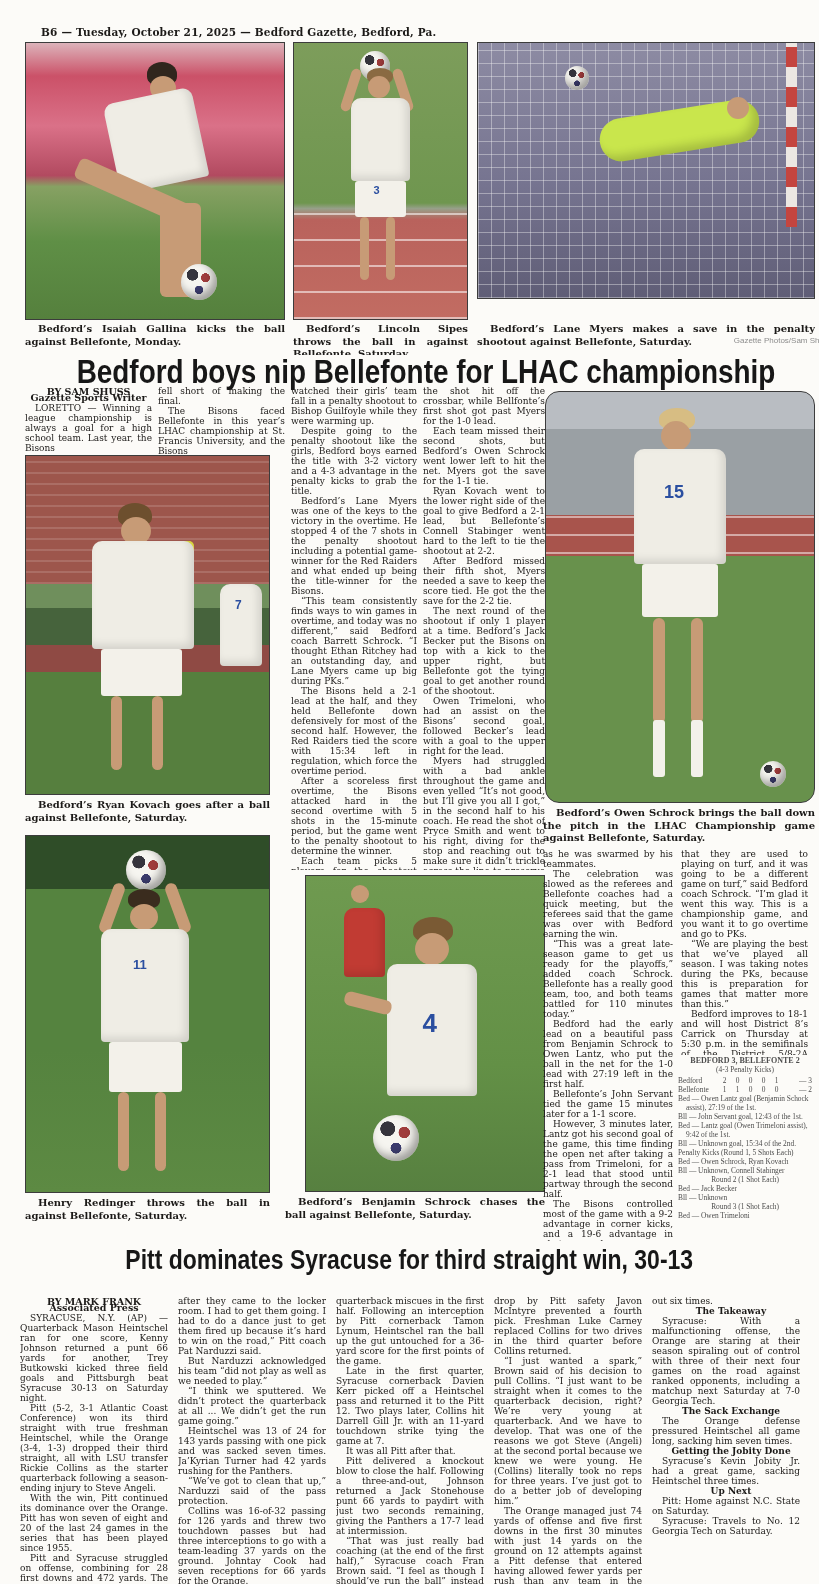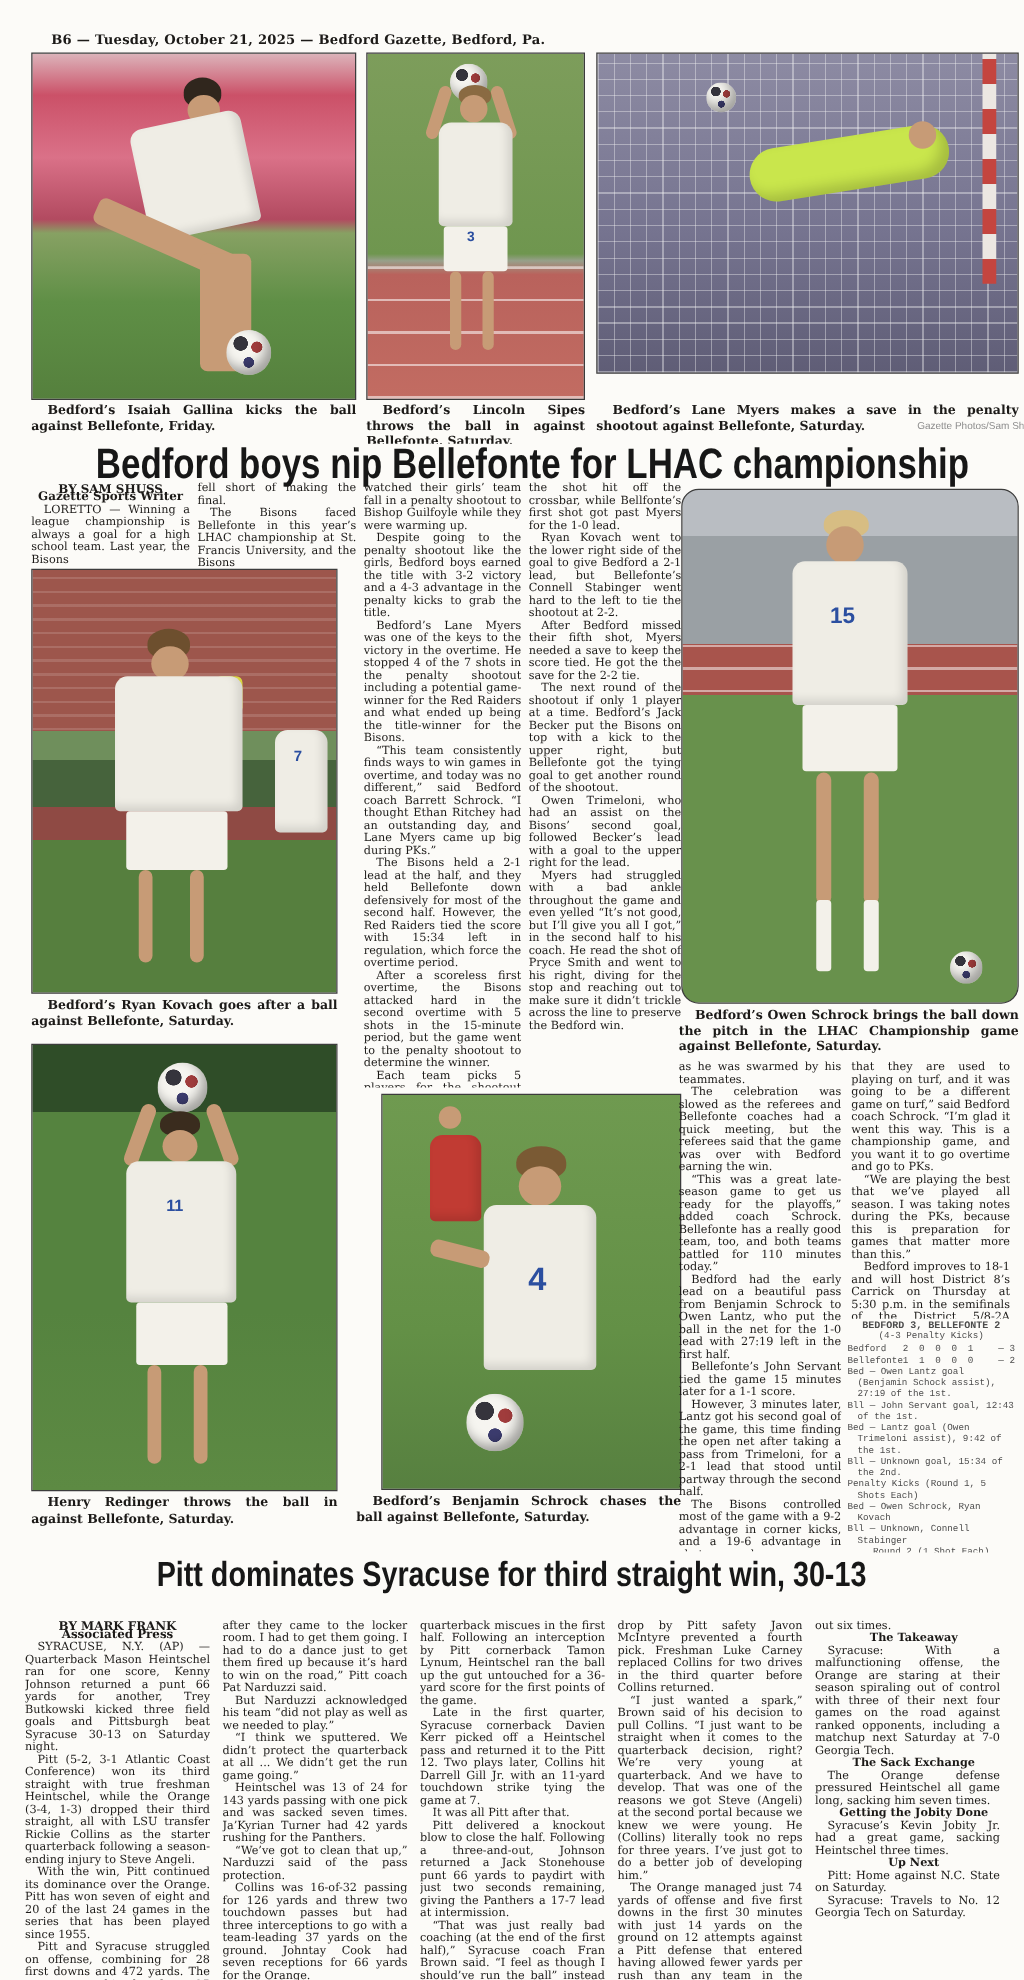--- a/index.html
+++ b/index.html
@@ -145,21 +145,21 @@
   #ph-oschrock .limb.g1{left:40%;top:55%;width:12px;height:26%;}
   #ph-oschrock .limb.g2{left:54%;top:55%;width:12px;height:26%;}
   #ph-oschrock .sock.s1{left:40%;top:80%;width:12px;height:14%;}
   #ph-oschrock .sock.s2{left:54%;top:80%;width:12px;height:14%;}
   #ph-oschrock .jnum{left:44%;top:22%;font-size:18px;}
   #ph-oschrock .ball{left:80%;top:90%;width:26px;height:26px;}
 
   
   .boxscore{
     position:absolute;left:678px;top:1056px;width:134px;height:186px;overflow:hidden;
-    font-family:Liberation Mono, monospace;font-size:7.4px;line-height:9px;color:#4c4c4c;
+    font-family:Liberation Serif, serif;font-size:7.4px;line-height:9px;color:#4c4c4c;
   }
   .boxscore .bs-title{text-align:center;font-weight:bold;font-size:8px;}
   .boxscore .bs-sub{text-align:center;margin-bottom:2px;}
   .bs-row{display:flex;align-items:baseline;}
   .bs-row .team{width:40px;}
   .bs-row .pd{width:13px;text-align:center;}
   .bs-row .tot{flex:1;text-align:right;}
   .bs-line{margin:0;padding-left:8px;text-indent:-8px;}
   .bs-line.center{text-align:center;padding-left:0;text-indent:0;}
 </style>
@@ -189,21 +189,21 @@
   <span class="jnum">3</span>
 </div>
 <div class="photo" id="ph-myers">
   <div class="post"></div>
   <div class="ball"></div>
   <div class="keeper"></div>
   <div class="headc"></div>
 </div>
 <div class="credit" style="left:494px;top:301px;width:338px;margin-top:35px;">Gazette Photos/Sam Shuss</div>
 
-<div class="caption" style="left:25px;top:323px;width:260px;height:32px;">Bedford’s Isaiah Gallina kicks the ball against Bellefonte, Friday.</div>
+<div class="caption" style="left:25px;top:323px;width:260px;height:32px;">Bedford’s Isaiah Gallina kicks the ball against Bellefonte, Monday.</div>
 <div class="caption" style="left:293px;top:323px;width:175px;height:32px;">Bedford’s Lincoln Sipes throws the ball in against Bellefonte, Saturday.</div>
 <div class="caption" style="left:477px;top:323px;width:338px;height:32px;">Bedford’s Lane Myers makes a save in the penalty shootout against Bellefonte, Saturday.</div>
 
 <div class="headline" id="headline1"><span>Bedford boys nip Bellefonte for LHAC championship</span></div>
 
 <div class="col" style="left:25px;top:386px;width:127px;height:66px;">
   <p class="byline noind">BY SAM SHUSS</p>
   <p class="byline noind" style="margin-top:-6px;">Gazette Sports Writer</p>
   <p>LORETTO — Winning a league championship is always a goal for a high school team. Last year, the Bisons</p>
 </div>
@@ -246,20 +246,21 @@
   <p>Despite going to the penalty shootout like the girls, Bedford boys earned the title with 3-2 victory and a 4-3 advantage in the penalty kicks to grab the title.</p>
   <p>Bedford’s Lane Myers was one of the keys to the victory in the overtime. He stopped 4 of the 7 shots in the penalty shootout including a potential game-winner for the Red Raiders and what ended up being the title-winner for the Bisons.</p>
   <p>“This team consistently finds ways to win games in overtime, and today was no different,” said Bedford coach Barrett Schrock. “I thought Ethan Ritchey had an outstanding day, and Lane Myers came up big during PKs.”</p>
   <p>The Bisons held a 2-1 lead at the half, and they held Bellefonte down defensively for most of the second half. However, the Red Raiders tied the score with 15:34 left in regulation, which force the overtime period.</p>
   <p>After a scoreless first overtime, the Bisons attacked hard in the second overtime with 5 shots in the 15-minute period, but the game went to the penalty shootout to determine the winner.</p>
   <p>Each team picks 5 players for the shootout and they take turns taking the shots. The Bisons went first, but</p>
 </div>
 
 <div class="col" style="left:423px;top:386px;width:122px;height:484px;">
   <p class="noind">the shot hit off the crossbar, while Bellfonte’s first shot got past Myers for the 1-0 lead.</p>
+  <p>Each team missed their second shots, but Bedford’s Owen Schrock went lower left to hit the net. Myers got the save for the 1-1 tie.</p>
   <p>Ryan Kovach went to the lower right side of the goal to give Bedford a 2-1 lead, but Bellefonte’s Connell Stabinger went hard to the left to tie the shootout at 2-2.</p>
   <p>After Bedford missed their fifth shot, Myers needed a save to keep the score tied. He got the the save for the 2-2 tie.</p>
   <p>The next round of the shootout if only 1 player at a time. Bedford’s Jack Becker put the Bisons on top with a kick to the upper right, but Bellefonte got the tying goal to get another round of the shootout.</p>
   <p>Owen Trimeloni, who had an assist on the Bisons’ second goal, followed Becker’s lead with a goal to the upper right for the lead.</p>
   <p>Myers had struggled with a bad ankle throughout the game and even yelled “It’s not good, but I’ll give you all I got,” in the second half to his coach. He read the shot of Pryce Smith and went to his right, diving for the stop and reaching out to make sure it didn’t trickle across the line to preserve the Bedford win.</p>
 
 </div>
 
 <div class="photo" id="ph-bschrock">
   <div class="headc rh"></div>

